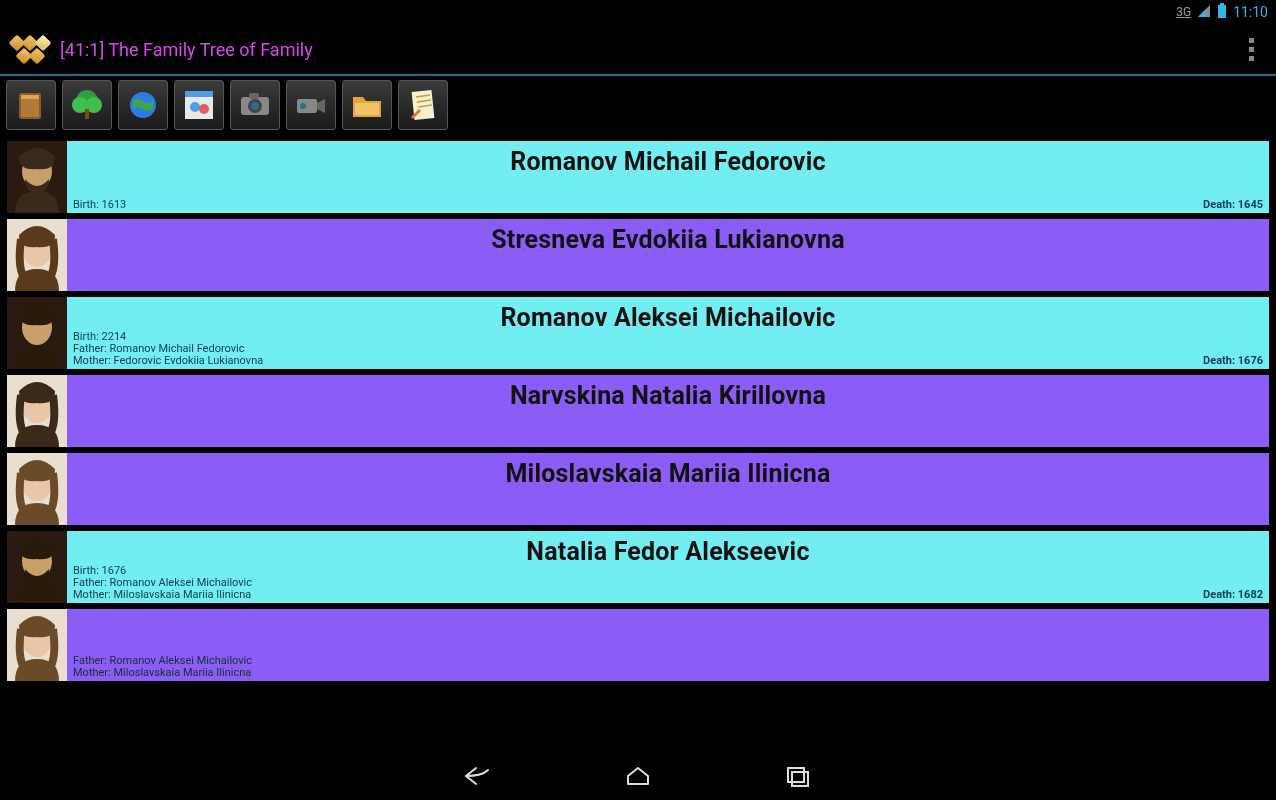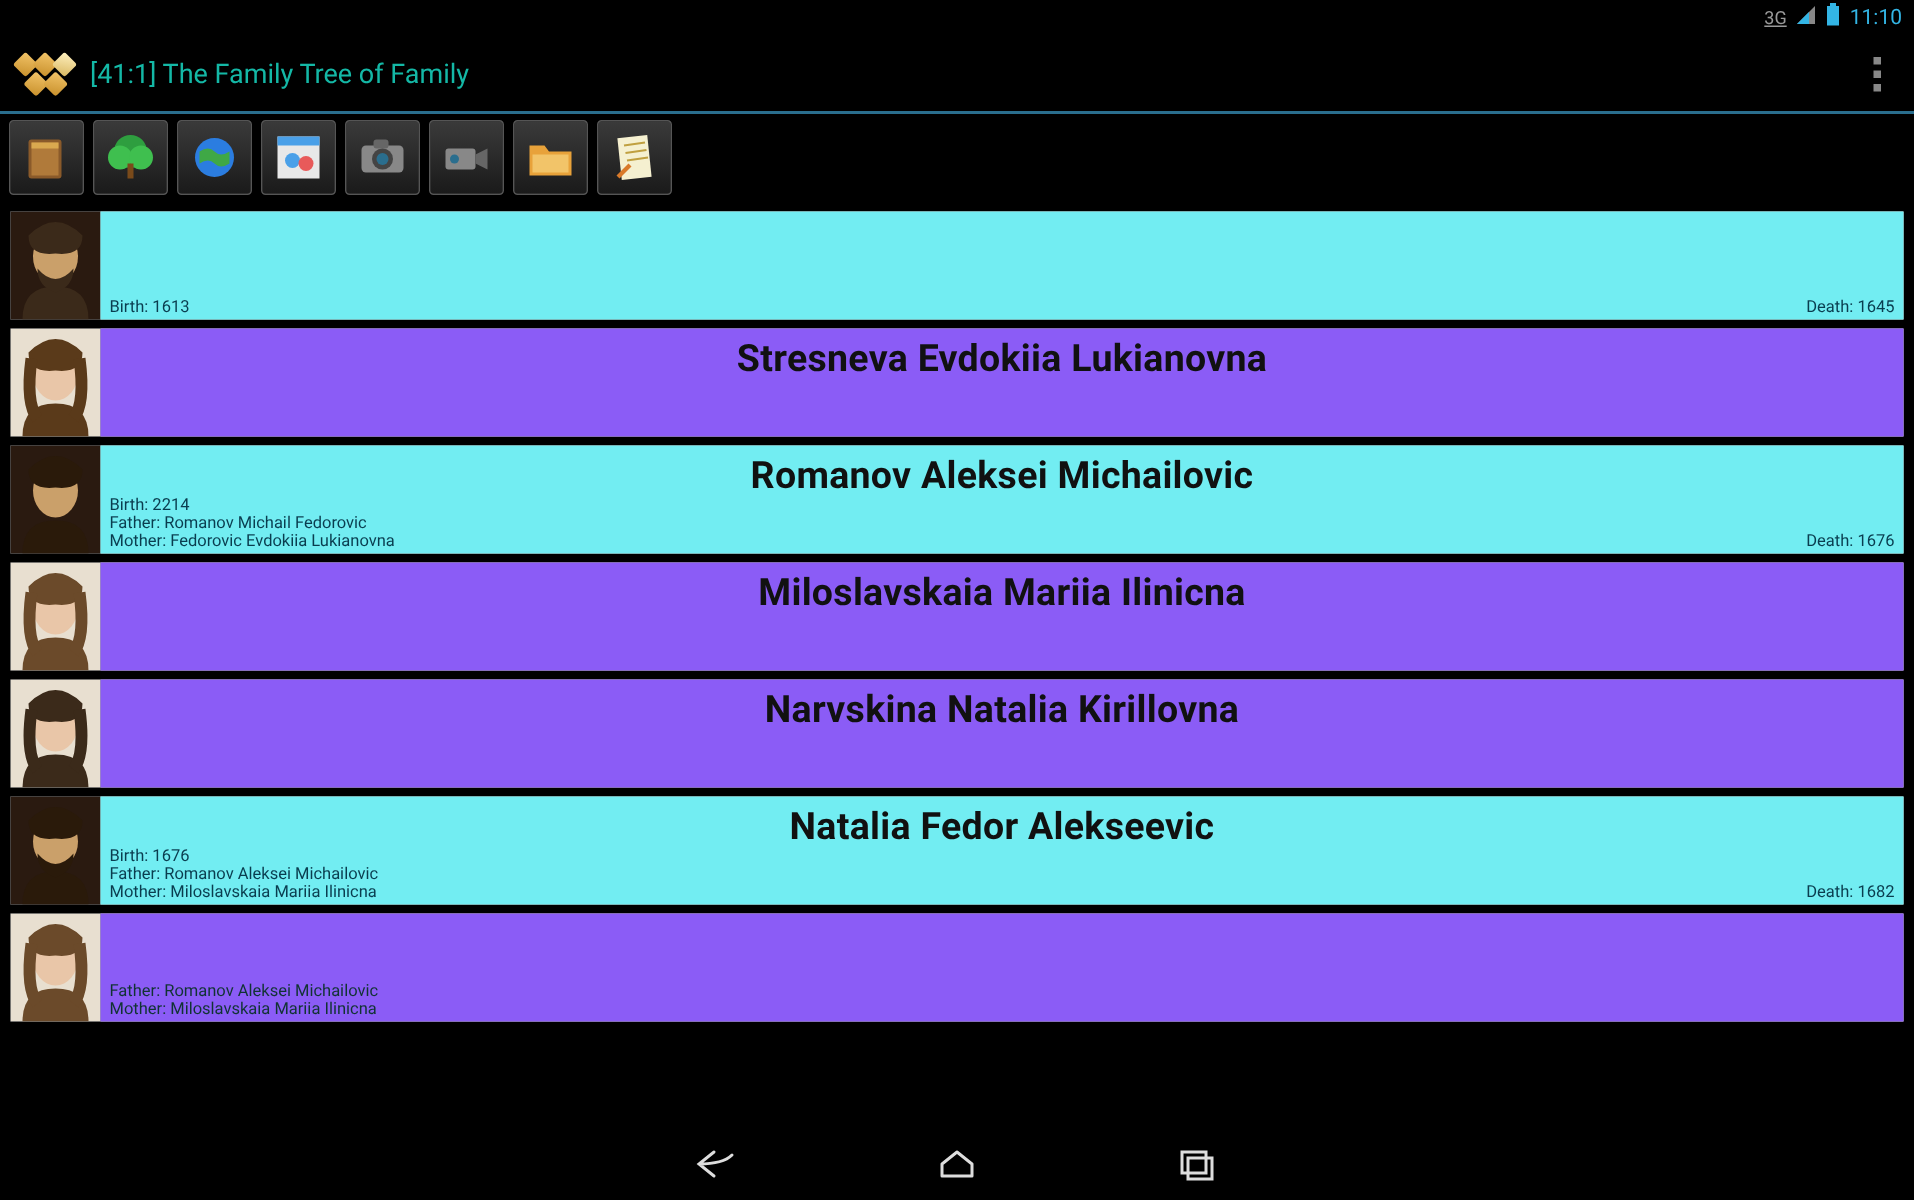--- a/index.html
+++ b/index.html
@@ -4,21 +4,21 @@
 <style>
   * { margin: 0; padding: 0; box-sizing: border-box; }
   html, body { width: 1276px; height: 800px; background: #000; font-family: Roboto, Arial, sans-serif; overflow: hidden; }
 
   
   .status-bar { height: 24px; color: #33b5e5; display: flex; align-items: center; justify-content: flex-end; padding: 0 8px; font-size: 14px; gap: 6px; }
   .status-bar .sig { color:#999; font-size:12px;text-decoration:underline; }
   .status-bar .batt { color:#33b5e5; }
 
   
-  .action-bar { height: 52px; display: flex; align-items: center; padding: 0 10px; border-bottom: 2px solid #2a6e8e; color:#14b8a6; font-size:18px; }
+  .action-bar { height: 52px; display: flex; align-items: center; padding: 0 10px; border-bottom: 2px solid #2a6e8e; color:#d946ef; font-size:18px; }
   .app-icon { width:40px; height:40px; display:flex; flex-wrap:wrap; align-content:center; justify-content:center; gap:1px; margin-right:10px; }
   .app-icon .hex { width:12px; height:12px; border-radius:2px; background:linear-gradient(145deg,#f2c469,#c8902b); transform: rotate(45deg); }
   .app-icon .hex:nth-child(3){background:linear-gradient(145deg,#fff1c0,#d9b760);}
   .title { flex:0 0 auto; }
   .spacer { flex:1; }
   .overflow { width:30px; height:30px; display:flex; flex-direction:column; justify-content:center; align-items:center; gap:4px; }
   .overflow span { width:5px; height:5px; background:#888; }
 
   
   .toolbar { height: 58px; display:flex; align-items:center; gap:6px; padding:4px 6px; }
@@ -29,21 +29,21 @@
   .list { position:absolute; top:140px; bottom:48px; left:6px; right:6px; overflow:hidden; }
   .row { display:flex; margin-bottom:4px; border:1px solid #000; background:#fff; }
   .row:last-child { margin-bottom:0; }
   .portrait { width:60px; height:72px; flex-shrink:0; background:#222; display:flex; align-items:flex-end; justify-content:center; }
   .portrait svg { width:60px; height:72px; }
   .card { flex:1; position:relative; padding:4px 6px 2px 6px; min-height:72px; }
   .card.male { background:#72edf2; }
   .card.female { background:#8b5cf6; }
   .name { text-align:center; font-size:25px; font-weight:700; color:#111; letter-spacing:0.2px; margin-top:2px; white-space:nowrap; }
   .meta { position:absolute; bottom:2px; left:6px; font-size:11px; color:#133; line-height:12px;margin-top:36px; }
-  .meta-right { position:absolute; bottom:2px; right:6px; font-size:11px; color:#133; }
+  .meta-right { position:absolute; bottom:2px; right:6px; font-size:11px; color:#133;font-weight:bold; }
   .meta.blue, .meta-right.blue { color:#0a3d4f; }
 
   
   .navbar { position:absolute; bottom:0; left:0; right:0; height:48px; background:#000; display:flex; justify-content:center; align-items:center; gap:120px; }
   .navbar .nbtn { width:40px; height:40px; display:flex; align-items:center; justify-content:center; }
   .navbar svg { stroke:#ddd; fill:none; stroke-width:2; }
 </style>
 </head>
 <body>
 
@@ -149,20 +149,21 @@
         <svg viewBox="0 0 60 72">
     <rect width="60" height="72" fill="#2a1a10"></rect>
     <ellipse cx="30" cy="30" rx="15" ry="18" fill="#caa06a"></ellipse>
     <path d="M12 16 Q30 -2 48 16 Q48 30 30 28 Q12 30 12 16 Z" fill="#3b2a1a"></path>
     <path d="M8 72 Q8 50 30 50 Q52 50 52 72 Z" fill="#3b2a1a"></path>
     <path d="M18 38 Q30 52 42 38 Q42 50 30 54 Q18 50 18 38 Z" fill="#3b2a1a"></path>
 
   </svg>
       </div>
       <div class="card male">
+        <div class="name">Romanov Michail Fedorovic</div>
         <div class="meta blue"><span>Birth: 1613</span></div>
         <div class="meta-right blue">Death: 1645</div>
       </div>
     </div>
     <div class="row">
       <div class="portrait">
         <svg viewBox="0 0 60 72">
     <rect width="60" height="72" fill="#e8dfd0"></rect>
     <ellipse cx="30" cy="30" rx="15" ry="18" fill="#e9c6a8"></ellipse>
     <path d="M12 16 Q30 -2 48 16 Q48 30 30 28 Q12 30 12 16 Z" fill="#5a3a1a"></path>
@@ -189,43 +190,43 @@
         <div class="name">Romanov Aleksei Michailovic</div>
         <div class="meta blue"><span>Birth: 2214</span><br><span>Father: Romanov Michail Fedorovic</span><br><span>Mother: Fedorovic Evdokiia Lukianovna</span></div>
         <div class="meta-right blue">Death: 1676</div>
       </div>
     </div>
     <div class="row">
       <div class="portrait">
         <svg viewBox="0 0 60 72">
     <rect width="60" height="72" fill="#e8dfd0"></rect>
     <ellipse cx="30" cy="30" rx="15" ry="18" fill="#e9c6a8"></ellipse>
+    <path d="M12 16 Q30 -2 48 16 Q48 30 30 28 Q12 30 12 16 Z" fill="#3b2a1a"></path>
+    <path d="M8 72 Q8 50 30 50 Q52 50 52 72 Z" fill="#3b2a1a"></path>
+
+    <path d="M14 20 Q10 50 18 60 M46 20 Q50 50 42 60" stroke="#3b2a1a" stroke-width="8" fill="none"></path>
+  </svg>
+      </div>
+      <div class="card female">
+        <div class="name">Narvskina Natalia Kirillovna</div>
+      </div>
+    </div>
+    <div class="row">
+      <div class="portrait">
+        <svg viewBox="0 0 60 72">
+    <rect width="60" height="72" fill="#e8dfd0"></rect>
+    <ellipse cx="30" cy="30" rx="15" ry="18" fill="#e9c6a8"></ellipse>
     <path d="M12 16 Q30 -2 48 16 Q48 30 30 28 Q12 30 12 16 Z" fill="#6b4a2a"></path>
     <path d="M8 72 Q8 50 30 50 Q52 50 52 72 Z" fill="#6b4a2a"></path>
 
     <path d="M14 20 Q10 50 18 60 M46 20 Q50 50 42 60" stroke="#6b4a2a" stroke-width="8" fill="none"></path>
   </svg>
       </div>
       <div class="card female">
         <div class="name">Miloslavskaia Mariia Ilinicna</div>
-      </div>
-    </div>
-    <div class="row">
-      <div class="portrait">
-        <svg viewBox="0 0 60 72">
-    <rect width="60" height="72" fill="#e8dfd0"></rect>
-    <ellipse cx="30" cy="30" rx="15" ry="18" fill="#e9c6a8"></ellipse>
-    <path d="M12 16 Q30 -2 48 16 Q48 30 30 28 Q12 30 12 16 Z" fill="#3b2a1a"></path>
-    <path d="M8 72 Q8 50 30 50 Q52 50 52 72 Z" fill="#3b2a1a"></path>
-
-    <path d="M14 20 Q10 50 18 60 M46 20 Q50 50 42 60" stroke="#3b2a1a" stroke-width="8" fill="none"></path>
-  </svg>
-      </div>
-      <div class="card female">
-        <div class="name">Narvskina Natalia Kirillovna</div>
       </div>
     </div>
     <div class="row">
       <div class="portrait">
         <svg viewBox="0 0 60 72">
     <rect width="60" height="72" fill="#2a1a10"></rect>
     <ellipse cx="30" cy="30" rx="15" ry="18" fill="#caa06a"></ellipse>
     <path d="M12 16 Q30 -2 48 16 Q48 30 30 28 Q12 30 12 16 Z" fill="#2a1a0a"></path>
     <path d="M8 72 Q8 50 30 50 Q52 50 52 72 Z" fill="#2a1a0a"></path>
     <path d="M18 38 Q30 52 42 38 Q42 50 30 54 Q18 50 18 38 Z" fill="#2a1a0a"></path>

